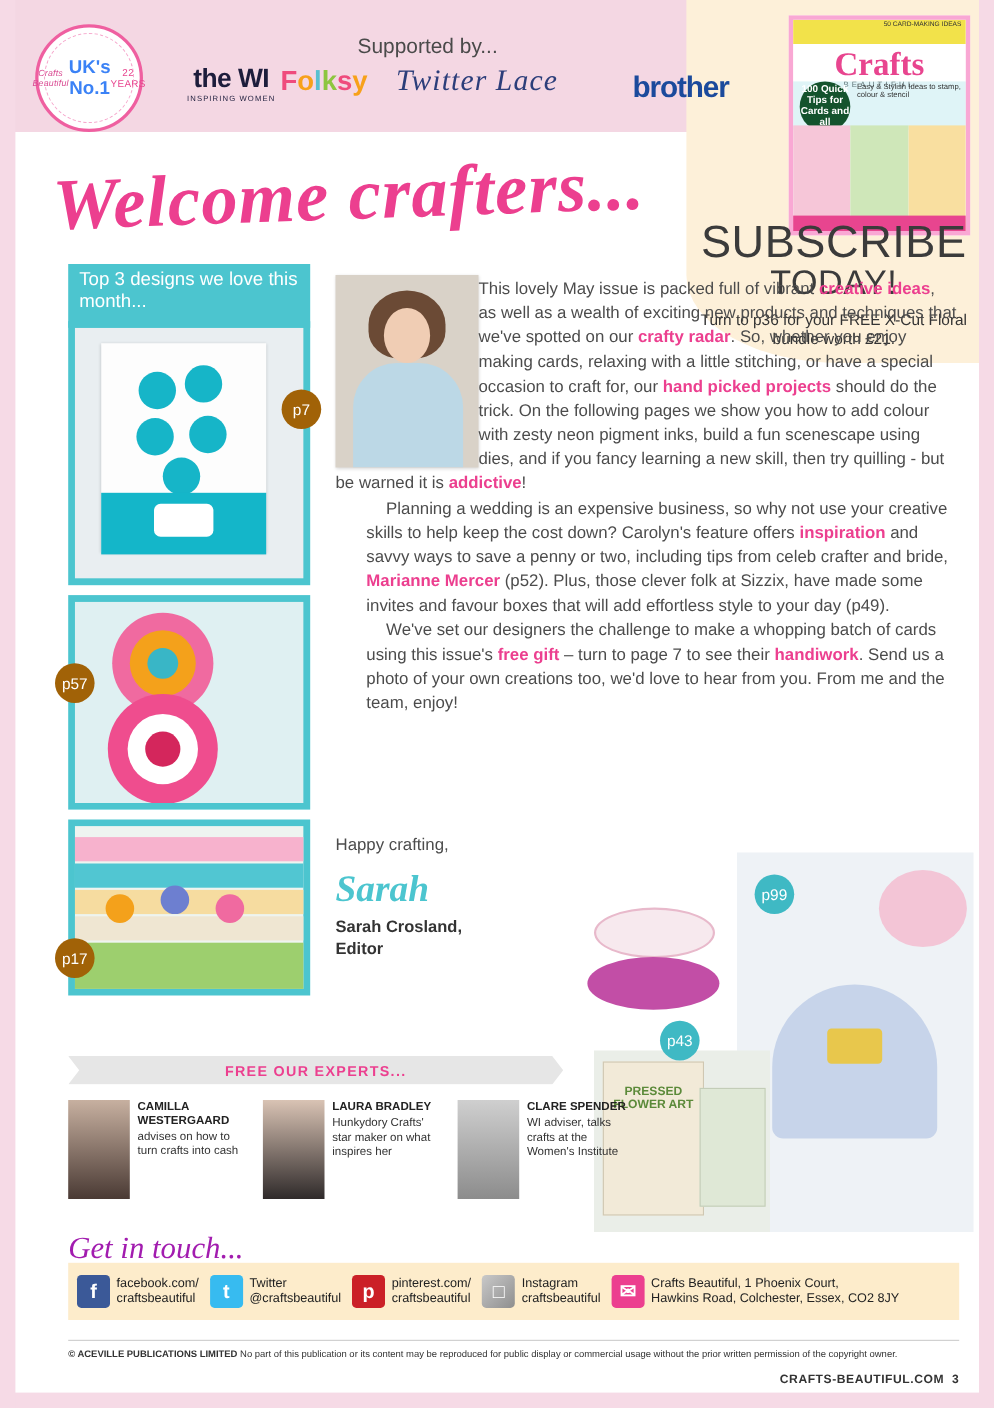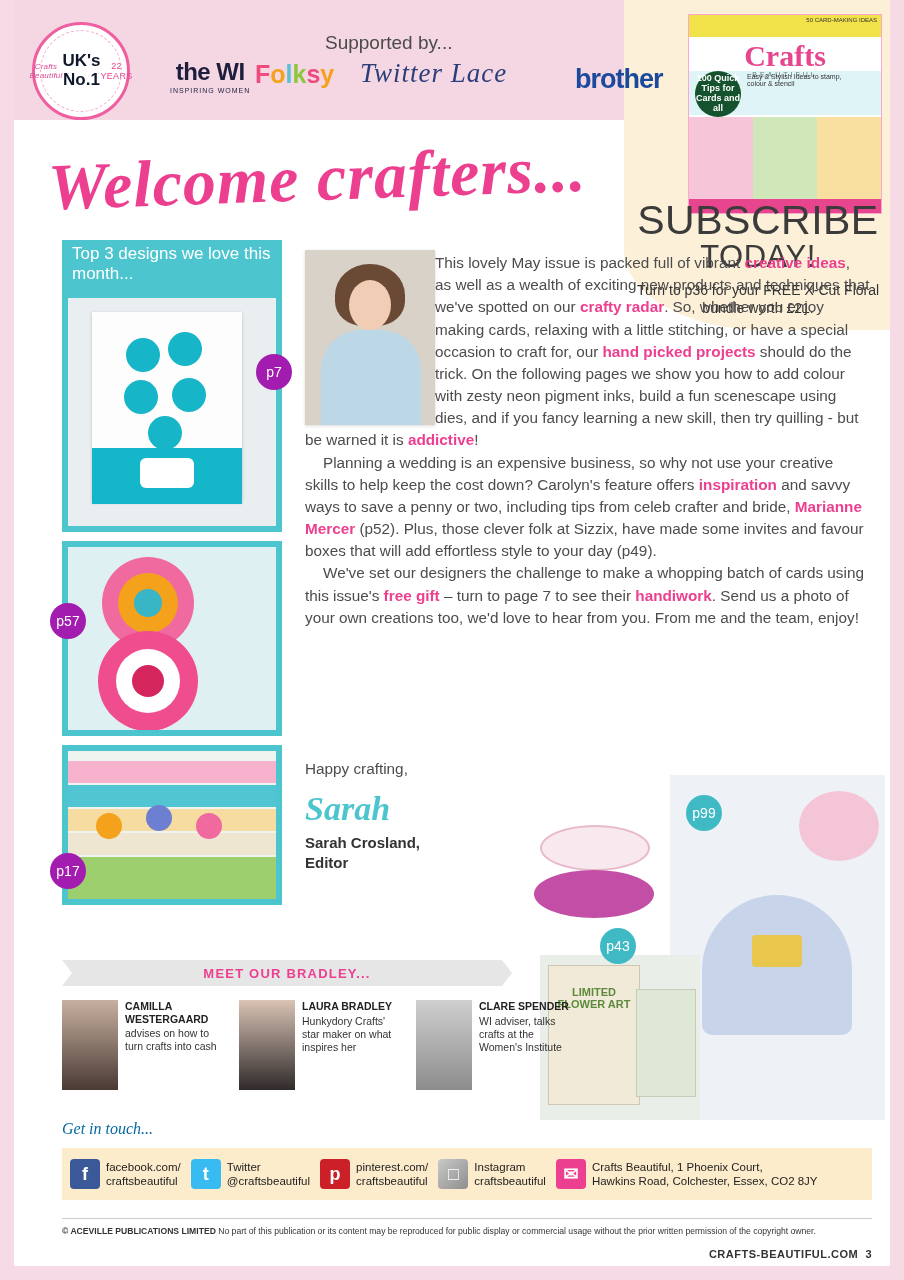--- a/index.html
+++ b/index.html
@@ -24,21 +24,21 @@
   }
 
   
   .badge{
     position:absolute; left:32px; top:22px; width:98px; height:98px;
     border-radius:50%; background:#fff; border:3px solid #ef5fa0;
     display:flex; flex-direction:row; align-items:center; justify-content:center;
     text-align:center; color:#e8458f;
   }
   .badge .b1{ font-size:8px; font-style:italic; color:#d94a92; letter-spacing:.2px;}
-  .badge .b2{ font-size:17px; font-weight:bold; color:#0f172a; line-height:1.1; margin:2px 0;text-align:center;}
+  .badge .b2{ font-size:17px; font-weight:bold; color:#3b82f6; line-height:1.1; margin:2px 0;text-align:center;}
   .badge .b3{ font-size:9px; color:#e8458f; letter-spacing:.3px;}
   .badge .ring{
     position:absolute; inset:5px; border-radius:50%; border:1px dashed #f6a9cd;
   }
 
   
   .supported{
     position:absolute; left:325px; top:32px; font-size:19px; color:#4a4a4a;
     font-family:"Liberation Sans", sans-serif;
   }
@@ -53,22 +53,22 @@
   .logo-folksy span:nth-child(4){color:#8dc63f;}
   .logo-folksy span:nth-child(5){color:#ef4b7d;}
   .logo-folksy span:nth-child(6){color:#f7a11a;}
   .logo-tl{ position:absolute; left:190px; top:0px; font-family:"Liberation Serif", serif;
             font-style:italic; font-size:27px; color:#2c3e7a; letter-spacing:1px;}
   .logo-brother{ position:absolute; left:405px; top:6px; font-size:27px; font-weight:bold;
             color:#1b4a9c; letter-spacing:-1px;}
 
   
   .cover{
-    position:absolute; right:22px; top:14px; width:194px; height:200px;
-    background:#fff; border:1px solid #f9a8d4; overflow:hidden;
+    position:absolute; right:22px; top:14px; width:165px; height:200px;
+    background:#fff; border:4px solid #f9a8d4; overflow:hidden;
   }
   .cover .c-top{ height:22px; background:#f2e24a; position:relative;}
   .cover .c-top .tag{ position:absolute; right:4px; top:2px; font-size:6px; color:#333;}
   .cover .c-title{ font-family:"Liberation Serif", serif; font-size:30px; color:#e8458f;
     text-align:center; line-height:1; margin-top:4px; font-weight:bold;}
   .cover .c-sub{ font-size:7px; letter-spacing:3px; text-align:center; color:#555;}
   .cover .c-band{ position:absolute; left:0; top:56px; width:100%; height:44px;
     background:#7fd4de; opacity:.25;}
   .cover .c-blob{ position:absolute; left:6px; top:56px; width:46px; height:46px;
     border-radius:50%; background:#14532d; color:#fff; font-size:9px; font-weight:bold;
@@ -101,21 +101,21 @@
     background:#4cc5cf; color:#fff; font-size:17px; padding:4px 10px; line-height:1.2;
   }
   .photo-col{ position:absolute; left:62px; top:292px; width:220px; }
   .ph{ position:relative; width:220px; margin-bottom:9px; background:#4cc5cf; }
   .ph1{ height:240px; }
   .ph2{ height:195px; }
   .ph3{ height:160px; }
   .ph .inner{ position:absolute; inset:6px; overflow:hidden; }
   .pagedot{
     position:absolute; width:36px; height:36px; border-radius:50%;
-    background:#a21caf; color:#fff; font-size:14px;
+    background:#a16207; color:#fff; font-size:14px;
     display:flex; align-items:center; justify-content:center; z-index:5;
   }
   .pagedot.teal{ background:#3fb9c4; }
 
   
   .card1{ position:absolute; inset:0; background:#e9eef1;}
   .card1 .white{ position:absolute; left:24px; top:14px; width:150px; height:190px; background:#fdfdfd; box-shadow:0 1px 3px rgba(0,0,0,.2);}
   .card1 .fl{ position:absolute; width:34px; height:34px; border-radius:50%; background:#16b5c8;}
   .card1 .teal-strip{ position:absolute; left:24px; top:150px; width:150px; height:56px; background:#14b6c9;}
   .card1 .bow{ position:absolute; left:72px; top:160px; width:54px; height:30px; background:#fff; border-radius:6px;}
@@ -134,21 +134,21 @@
   .editor-photo .hair{ position:absolute; left:30px; top:14px; width:70px; height:62px; border-radius:50% 50% 40% 40%; background:#6b4a35;}
   .editor-photo .face{ position:absolute; left:44px; top:30px; width:42px; height:50px; border-radius:50%; background:#f0cdb4;}
   .editor-photo .body{ position:absolute; left:16px; top:80px; width:100px; height:95px; border-radius:40px 40px 0 0; background:#bcd8e6;}
 
   .bodytext{
     position:absolute; left:305px; top:252px; width:565px;
     font-size:15.3px; line-height:1.45; color:#4c4c4c;
     text-align:left;
   }
   .bodytext p{ margin-bottom:0; }
-  .bodytext .ind{ text-indent:18px; }
+  .bodytext .ind{ text-indent:18px;margin-left:28px; }
   .pink{ color:#ec3f8f; font-weight:bold; }
   .wrapbox{ float:left; width:130px; height:172px; shape-outside:content-box; }
 
   .happy{ position:absolute; left:305px; top:760px; font-size:15.3px; color:#4c4c4c;}
   .sign{ position:absolute; left:305px; top:790px; font-family:"Liberation Serif", serif;
     font-style:italic; font-weight:bold; font-size:34px; color:#4cc5cf;}
   .signname{ position:absolute; left:305px; top:833px; font-size:15px; font-weight:bold; color:#333; line-height:1.3;}
 
   
   .washi{ position:absolute; left:520px; top:815px; width:150px; height:120px;}
@@ -184,21 +184,21 @@
   .expert .ph{ width:56px; height:90px; margin:0; background:#ddd; flex:none;}
   .expert .nm{ font-size:10.5px; font-weight:bold; color:#222; line-height:1.2; text-transform:uppercase;}
   .expert .ds{ font-size:10.5px; color:#333; line-height:1.25; margin-top:2px;}
   .e1 .ph{ background:linear-gradient(180deg,#c7b0a0,#4a3a34);}
   .e2 .ph{ background:linear-gradient(180deg,#d9c3b4,#2f2a2a);}
   .e3 .ph{ background:linear-gradient(180deg,#cfcfcf,#8c8c8c);}
 
   
   .touch-title{
     position:absolute; left:62px; top:1120px; font-family:"Liberation Serif", serif;
-    font-style:italic; font-size:16px; color:#0369a1;
+    font-style:italic; font-size:28px; color:#a21caf;
   }
   .touch-bar{
     position:absolute; left:62px; top:1148px; width:810px; height:52px;
     background:#fdeccb; display:flex; align-items:center; padding:0 8px; gap:10px;
   }
   .tb-item{ display:flex; align-items:center; gap:6px; font-size:11.5px; color:#222; line-height:1.25;}
   .ticon{ width:30px; height:30px; border-radius:4px; flex:none; display:flex; align-items:center; justify-content:center; color:#fff; font-weight:bold; font-size:18px;}
   .i-fb{ background:#3b5998; }
   .i-tw{ background:#37bbf0; }
   .i-pi{ background:#cb2027; }
@@ -352,31 +352,31 @@
   <div class="photo99">
     <div class="flowers"></div>
     <div class="teacosy"></div>
     <div class="crown"></div>
   </div>
   <div class="pagedot teal" style="left:686px; top:795px;">p99</div>
 
   <div class="photo43">
     <div class="box">
       <div class="t">
-        <span>LIMITED</span><br>
+        <span>PRESSED</span><br>
         <span>FLOWER ART</span>
       </div>
     </div>
     <div class="box2"></div>
   </div>
   <div class="pagedot teal" style="left:600px; top:928px;">p43</div>
 
   <div class="experts-band">
     <div class="ribbon"></div>
-    <div class="lbl">MEET OUR BRADLEY...</div>
+    <div class="lbl">FREE OUR EXPERTS...</div>
   </div>
   <div class="experts">
     <div class="expert e1">
       <div class="ph"></div>
       <div>
         <div class="nm">CAMILLA WESTERGAARD</div>
         <div class="ds">advises on how to turn crafts into cash</div>
       </div>
     </div>
     <div class="expert e2">

